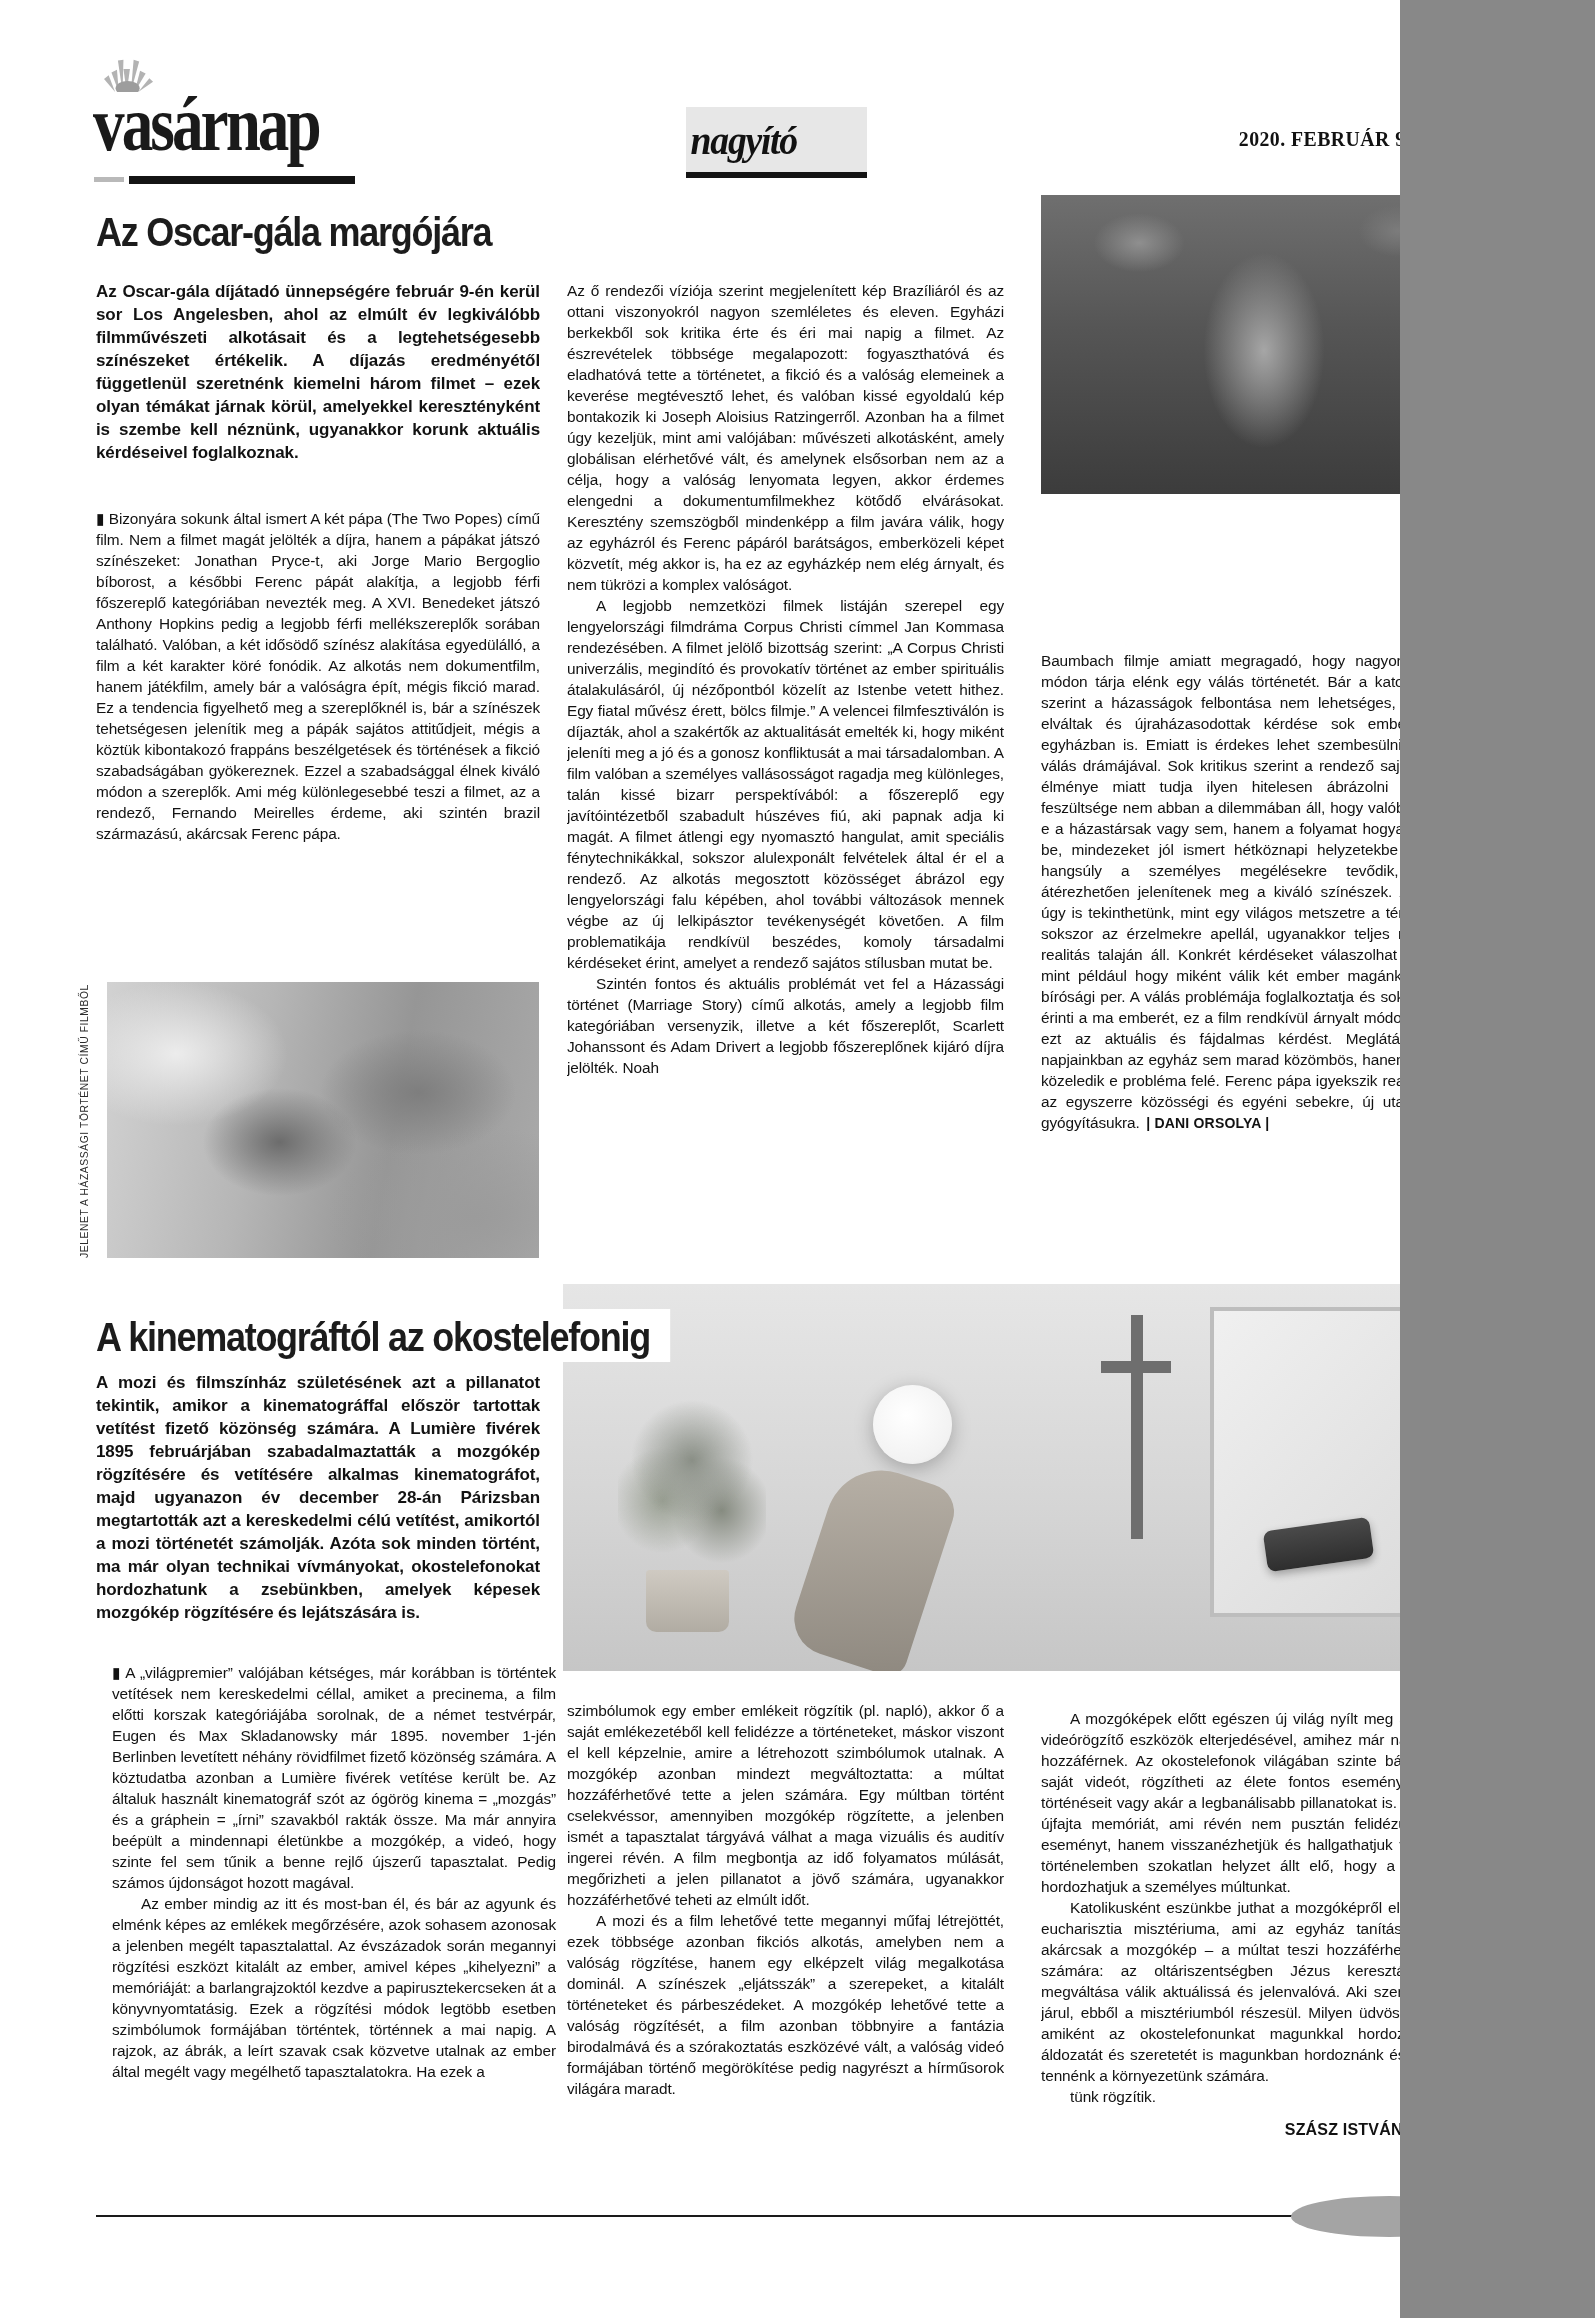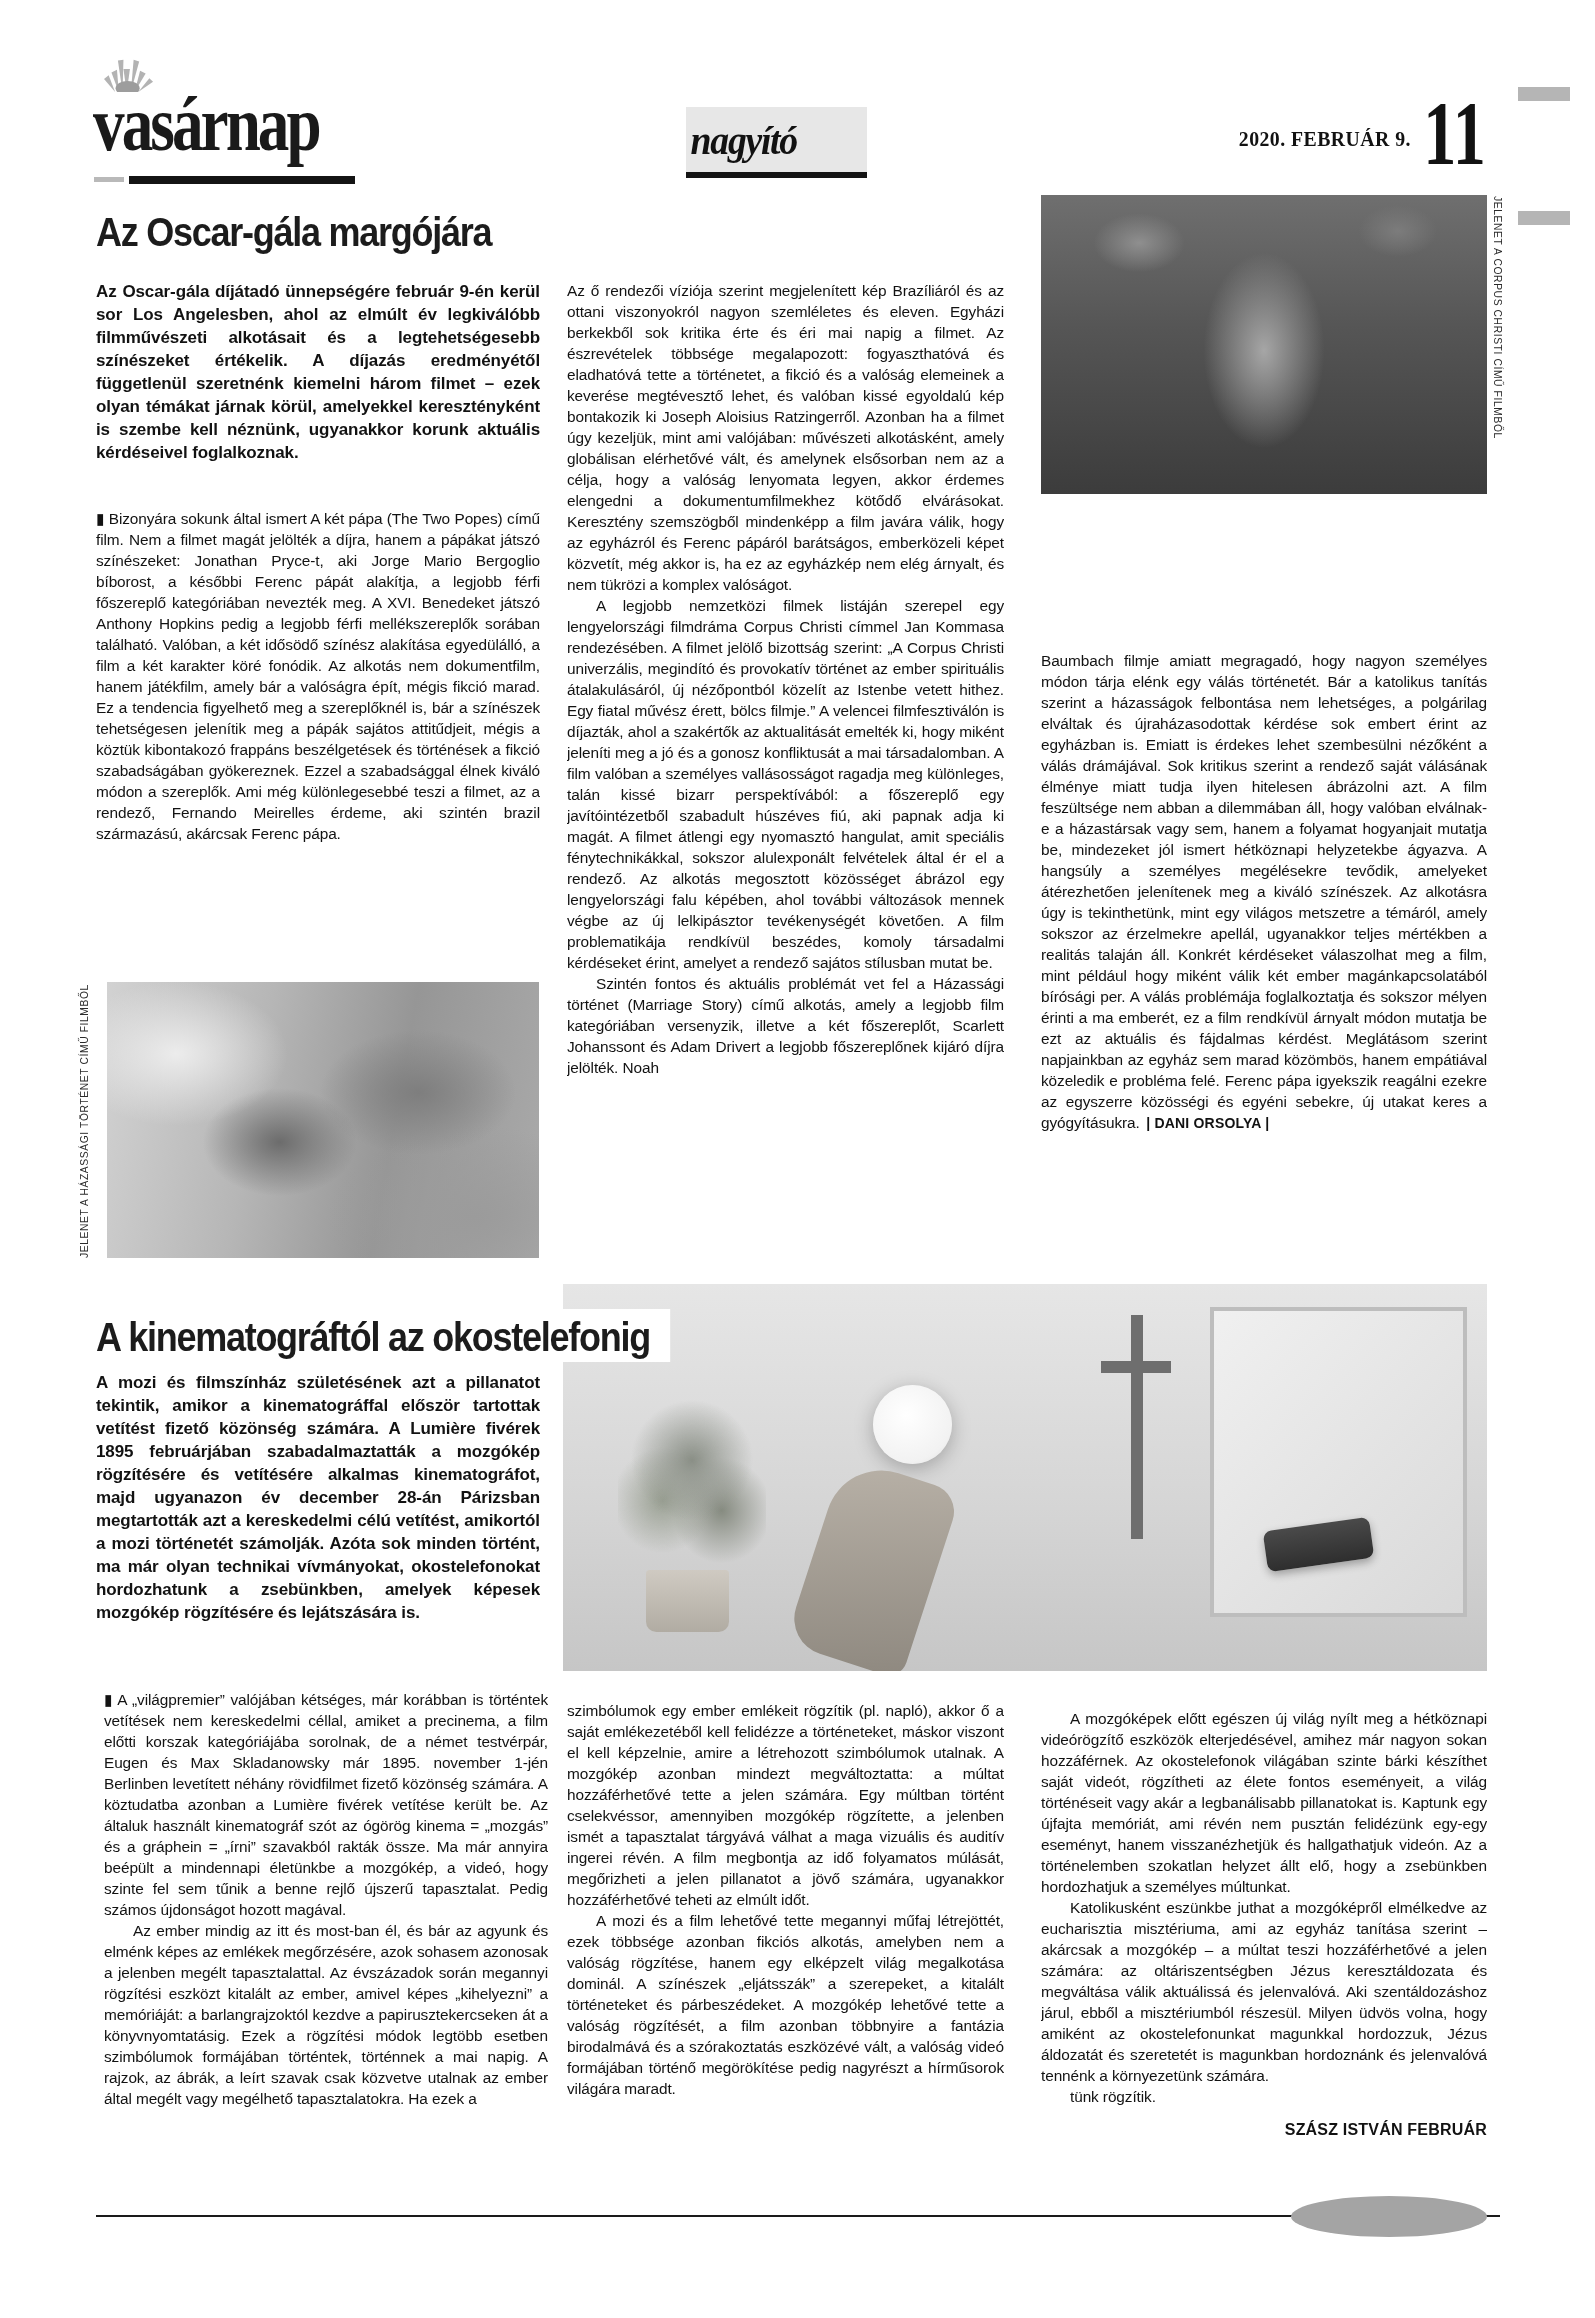--- a/index.html
+++ b/index.html
@@ -1,16 +1,16 @@
 <!DOCTYPE html>
 <html lang="hu" style="font-size:7.5px"><head>
 <meta charset="utf-8">
 <style>
   html,body{margin:0;padding:0;background:#888;}
-  .page{position:relative;width:1595px;height:2319px;background:#ffffff;overflow:hidden;
+  .page{position:relative;width:1400px;height:2319px;background:#ffffff;overflow:hidden;
         font-family:"Liberation Sans",sans-serif;color:#121212;}
   .abs{position:absolute;}
 
   
   .masthead{left:93px;top:84px;width:299px;height:107px;}
   .masthead-text{font-family:"Liberation Serif",serif;font-weight:700;font-size:79px;
         letter-spacing:-3.7px;line-height:1;transform:scaleX(.80);transform-origin:left top;
         color:#1a1a1a;white-space:nowrap;}
   .masthead-bars{position:absolute;left:0;top:92px;width:262px;height:7.5px;}
   .masthead-bar-gray{position:absolute;left:0.9px;top:0.9px;width:30px;height:5.6px;background:#b9b9b9;}
@@ -157,21 +157,21 @@
     <div class="abs tv"></div>
     <div class="abs host"></div>
     <div class="abs hand"></div>
     <div class="abs remote"></div>
   </div>
 
   <h1 class="abs headline headline-band" style="left:96px;top:1309px;margin:0;">A kinematográftól az okostelefonig</h1>
 
   <div class="abs lead" style="left:96px;top:1371px;width:444px;height:273px;">A mozi és filmszínház születésének azt a pillanatot tekintik, amikor a kinematográffal először tartottak vetítést fizető közönség számára. A Lumière fivérek 1895 februárjában szabadalmaztatták a mozgókép rögzítésére és vetítésére alkalmas kinematográfot, majd ugyanazon év december 28-án Párizsban megtartották azt a kereskedelmi célú vetítést, amikortól a mozi történetét számolják. Azóta sok minden történt, ma már olyan technikai vívmányokat, okostelefonokat hordozhatunk a zsebünkben, amelyek képesek mozgókép rögzítésére és lejátszására is.</div>
 
-  <div class="abs bodycol" style="left:104px;top:1662px;width:444px;height:554px;margin-top:27px;">
+  <div class="abs bodycol" style="left:112px;top:1662px;width:444px;height:554px;">
       <p>▮ A „világpremier” valójában kétséges, már korábban is történtek vetítések nem kereskedelmi céllal, amiket a precinema, a film előtti korszak kategóriájába sorolnak, de a német testvérpár, Eugen és Max Skladanowsky már 1895. november 1-jén Berlinben levetített néhány rövidfilmet fizető közönség számára. A köztudatba azonban a Lumière fivérek vetítése került be. Az általuk használt kinematográf szót az ógörög kinema = „mozgás” és a gráphein = „írni” szavakból rakták össze. Ma már annyira beépült a mindennapi életünkbe a mozgókép, a videó, hogy szinte fel sem tűnik a benne rejlő újszerű tapasztalat. Pedig számos újdonságot hozott magával.</p>
       <p>Az ember mindig az itt és most-ban él, és bár az agyunk és elménk képes az emlékek megőrzésére, azok sohasem azonosak a jelenben megélt tapasztalattal. Az évszázadok során megannyi rögzítési eszközt kitalált az ember, amivel képes „kihelyezni” a memóriáját: a barlangrajzoktól kezdve a papirusztekercseken át a könyvnyomtatásig. Ezek a rögzítési módok legtöbb esetben szimbólumok formájában történtek, történnek a mai napig. A rajzok, az ábrák, a leírt szavak csak közvetve utalnak az ember által megélt vagy megélhető tapasztalatokra. Ha ezek a</p>
     </div>
 
   <div class="abs bodycol" style="left:567px;top:1700px;width:437px;height:498px;">
       <p>szimbólumok egy ember emlékeit rögzítik (pl. napló), akkor ő a saját emlékezetéből kell felidézze a történeteket, máskor viszont el kell képzelnie, amire a létrehozott szimbólumok utalnak. A mozgókép azonban mindezt megváltoztatta: a múltat hozzáférhetővé tette a jelen számára. Egy múltban történt cselekvéssor, amennyiben mozgókép rögzítette, a jelenben ismét a tapasztalat tárgyává válhat a maga vizuális és auditív ingerei révén. A film megbontja az idő folyamatos múlását, megőrizheti a jelen pillanatot a jövő számára, ugyanakkor hozzáférhetővé teheti az elmúlt időt.</p>
       <p>A mozi és a film lehetővé tette megannyi műfaj létrejöttét, ezek többsége azonban fikciós alkotás, amelyben nem a valóság rögzítése, hanem egy elképzelt világ megalkotása dominál. A színészek „eljátsszák” a szerepeket, a kitalált történeteket és párbeszédeket. A mozgókép lehetővé tette a valóság rögzítését, a film azonban többnyire a fantázia birodalmává és a szórakoztatás eszközévé vált, a valóság videó formájában történő megörökítése pedig nagyrészt a hírműsorok világára maradt.</p>
     </div>
 
   <div class="abs bodycol indent-first" style="left:1041px;top:1700px;width:446px;height:514px;margin-top:8px;">

